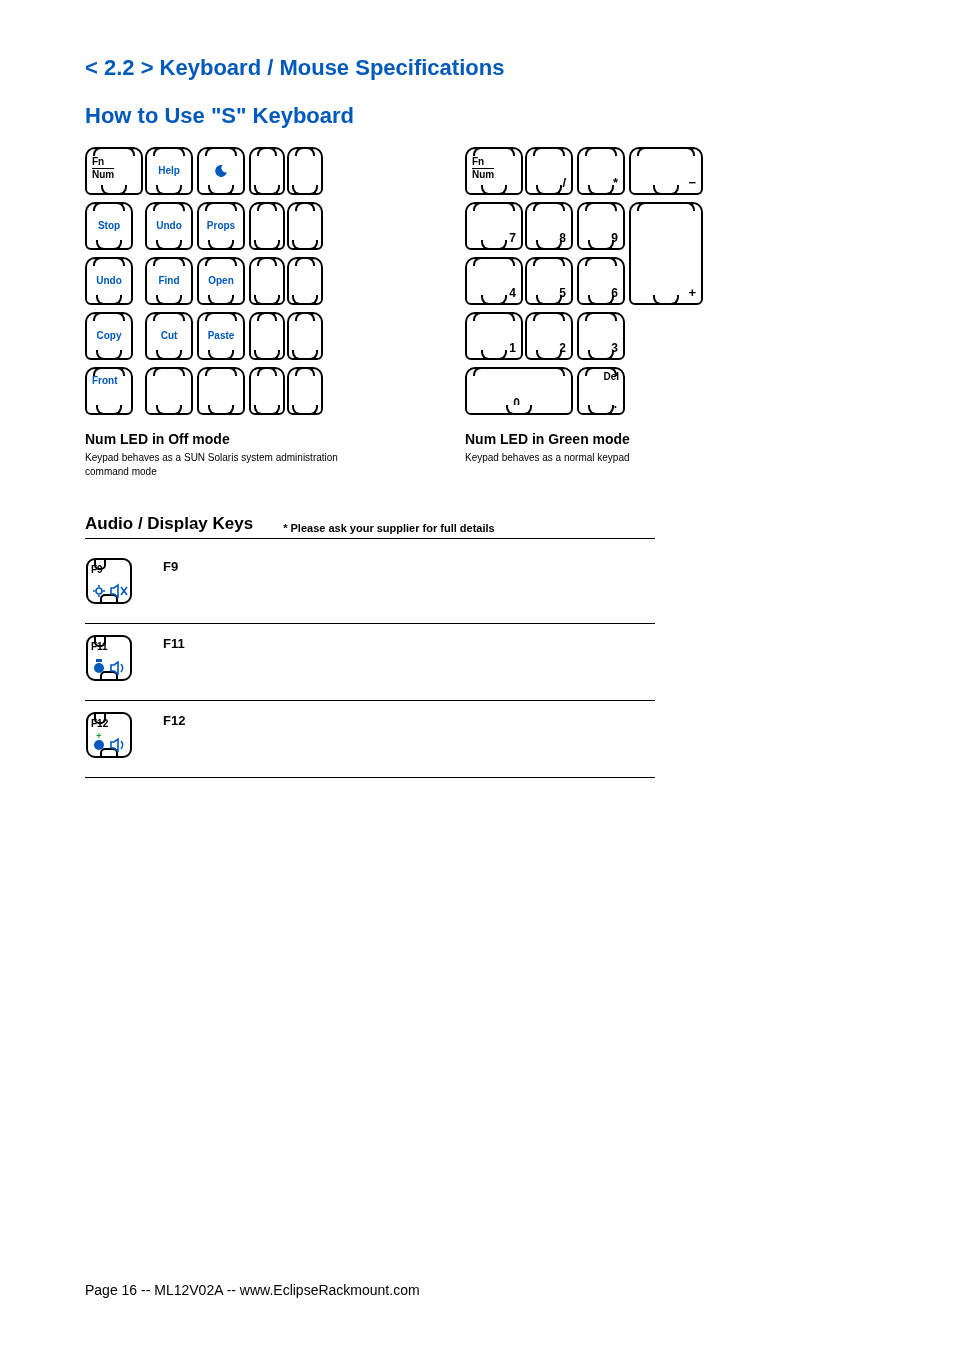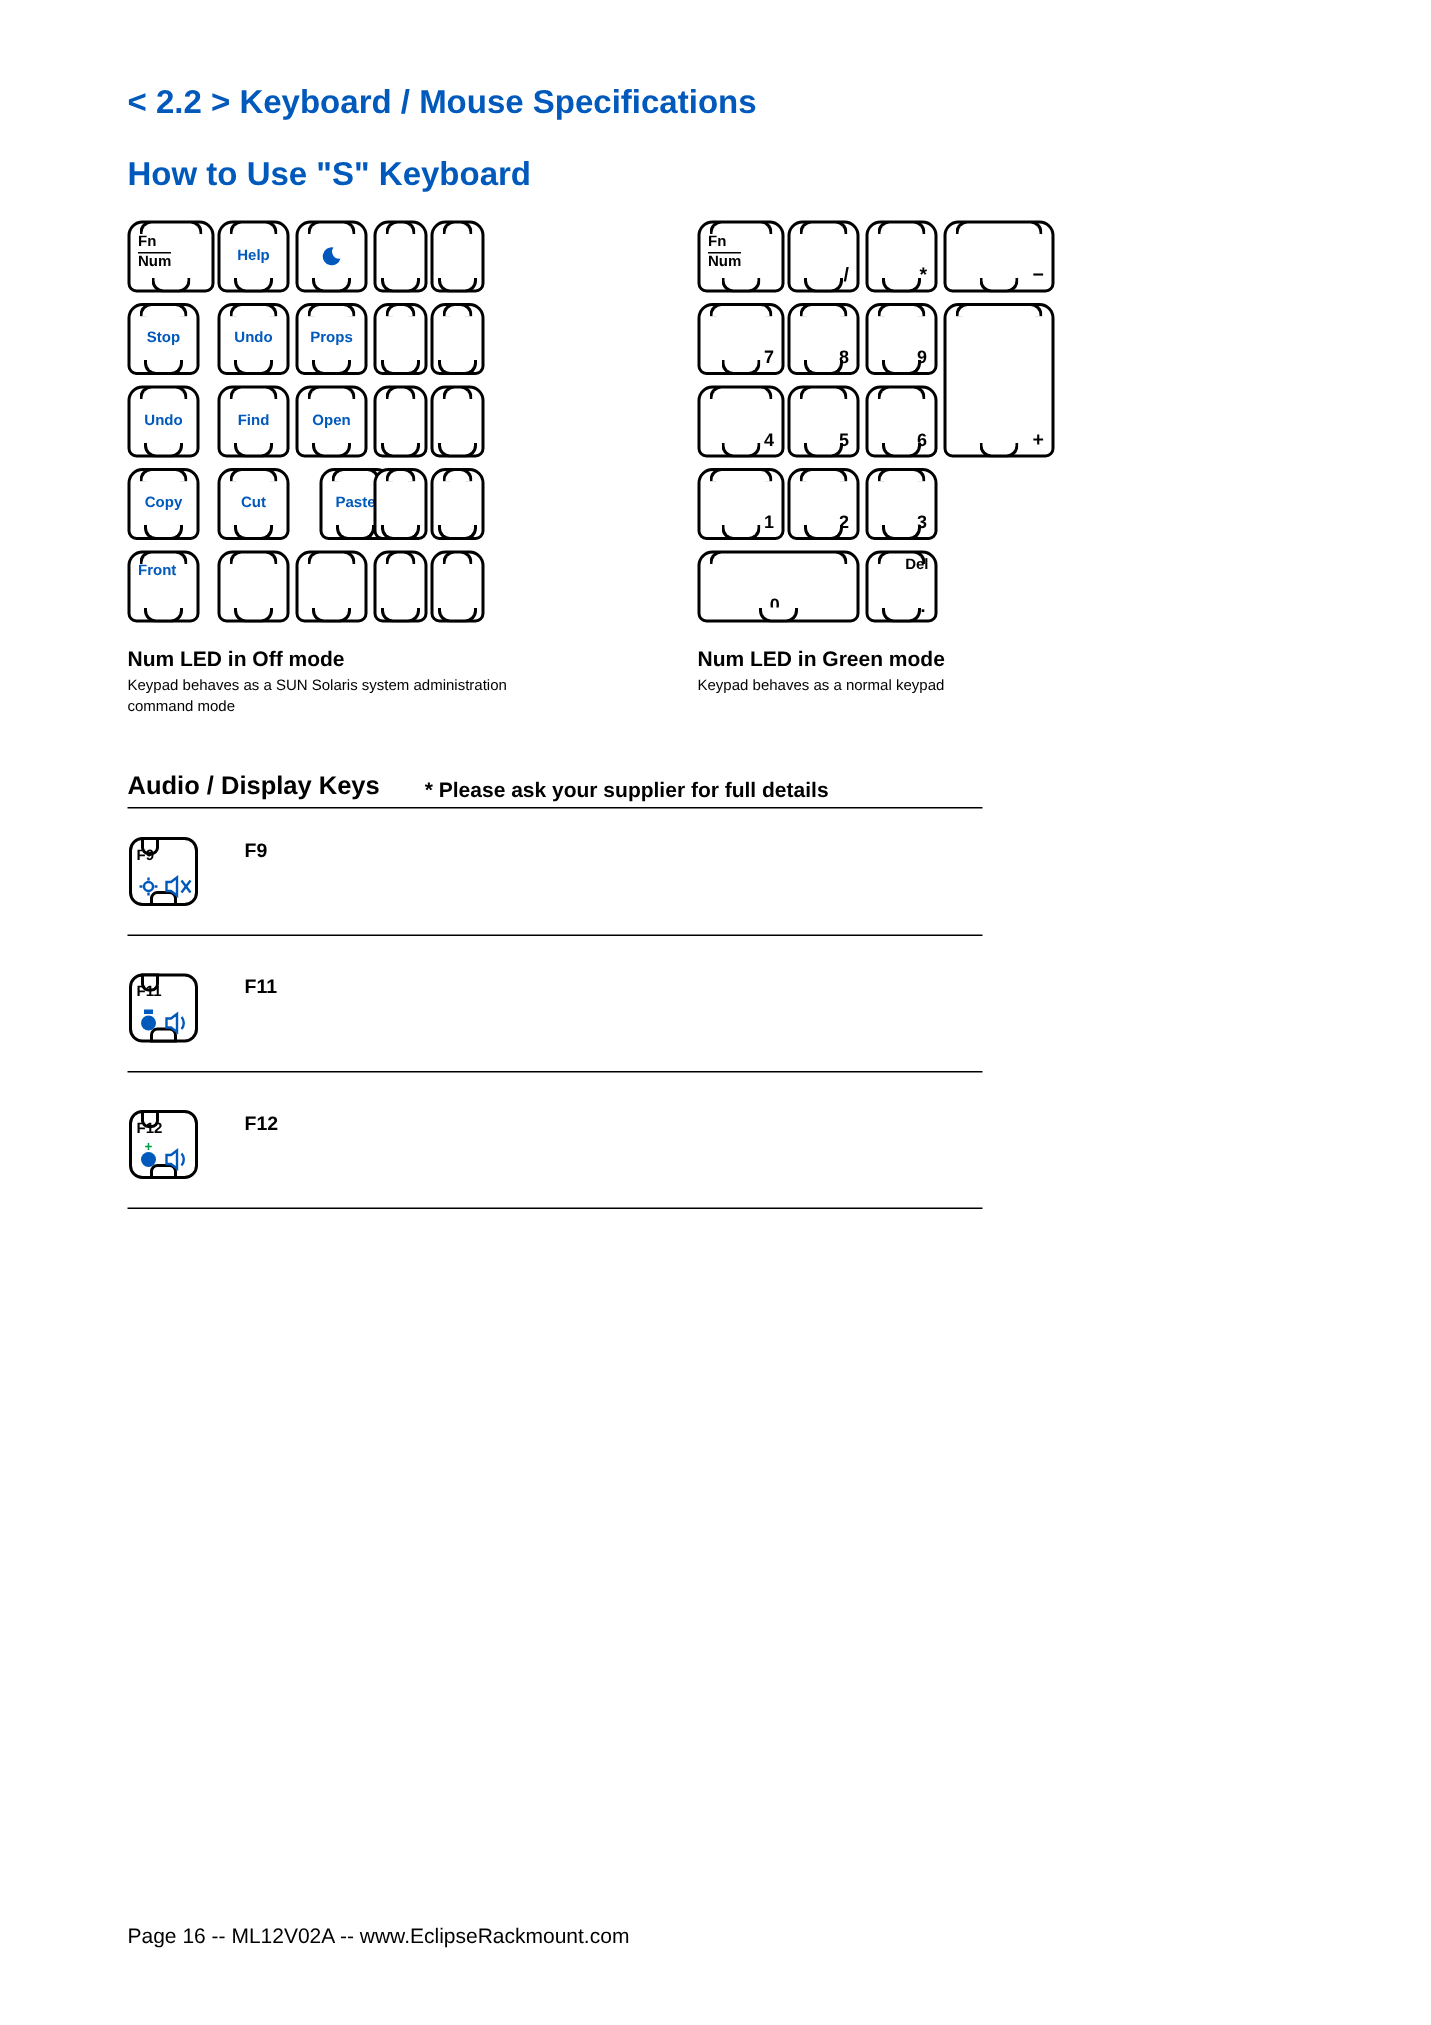--- a/index.html
+++ b/index.html
@@ -21,22 +21,22 @@
   .br{text-align:right;justify-content:flex-end;align-items:flex-end;padding:0 5px 4px 0;}
   .br .notch{width:22px;}
   .center{align-items:center;justify-content:center;}
   .fn-top{border-bottom:1.4px solid #000;padding-bottom:1px;margin-bottom:1px;display:block;font-size:10px;}
   
   .capTitle{font-weight:bold;font-size:14px;margin-top:14px;}
   .capBody{font-size:10px;margin-top:4px;line-height:1.35;}
   .sections{margin-top:36px;width:570px;}
   .secHead{display:flex;align-items:flex-end;border-bottom:1.5px solid #000;padding-bottom:4px;margin-bottom:10px;gap:30px;}
   .secHead .title{font-weight:bold;font-size:17px;}
-  .secHead .note{font-weight:bold;font-size:14px;}
-  .keyRow{display:flex;align-items:flex-start;gap:30px;border-bottom:1px solid #000;padding:8px 0 18px 0;margin-bottom:16px;}
+  .secHead .note{font-weight:bold;font-size:11px;}
+  .keyRow{display:flex;align-items:flex-start;gap:30px;border-bottom:1px solid #000;padding:8px 0 18px 0;margin-bottom:2px;}
   .keyRow .iconKey{position:relative;width:48px;height:48px;}
   .iconKeySvg{width:48px;height:48px;}
   .keyRow .label{font-weight:bold;font-size:13px;padding-top:2px;}
   .footer{position:absolute;left:85px;bottom:52px;font-size:14px;}
   .moon{width:16px;height:16px;display:block;}
 </style>
 </head>
 <body>
 
 <div class="page">
@@ -128,21 +128,21 @@
         <div class="key blue center" style="left:0;top:165px;width:48px;height:48px;">
             <div class="hang"></div>
             <span>Copy</span>
             <div class="notch"></div>
           </div>
         <div class="key blue center" style="left:60px;top:165px;width:48px;height:48px;">
             <div class="hang"></div>
             <span>Cut</span>
             <div class="notch"></div>
           </div>
-        <div class="key blue center" style="left:128px;top:165px;width:48px;height:48px;">
+        <div class="key blue center" style="left:112px;top:165px;width:48px;height:48px;">
             <div class="hang"></div>
             <span>Paste</span>
             <div class="notch"></div>
           </div>
         <div class="key" style="left:164px;top:165px;width:36px;height:48px;">
             <div class="hang"></div>
             <div class="notch"></div>
           </div>
         <div class="key" style="left:202px;top:165px;width:36px;height:48px;">
             <div class="hang"></div>

